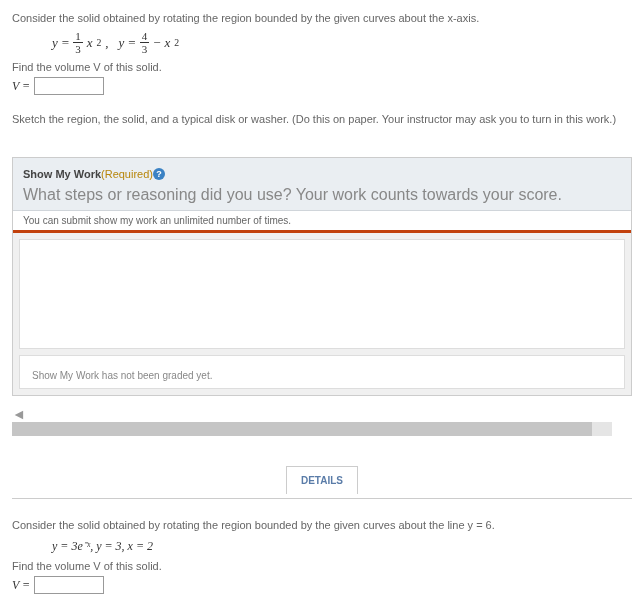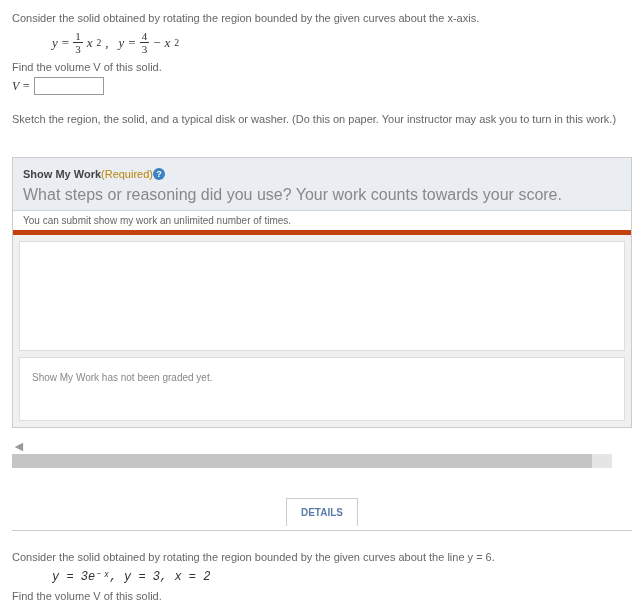--- a/index.html
+++ b/index.html
@@ -19,35 +19,35 @@
     .answer-input { border: 1px solid #999; width: 70px; height: 18px; padding: 2px; font-size: 11px; }
     
     .sketch-instruction { color: #666; margin: 18px 0 10px 0; }
     
     .work-panel { margin: 10px 12px; border: 1px solid #ccc; background: #f0f0f0; }
     .work-header { padding: 10px 10px 6px 10px; background: #eaeef2; border-bottom: 1px solid #d0d5da; }
     .work-title { font-weight: bold; font-size: 11px; color: #444; display: inline-flex; align-items: center; }
     .work-req { color: #b8860b; font-size: 11px; font-weight: normal; }
     .help-icon { display: inline-flex; width: 12px; height: 12px; border-radius: 50%; background: #3b82c4; color: #fff; font-size: 9px; align-items: center; justify-content: center; font-weight: bold; }
     .work-subtitle { color: #888; font-size: 16px; margin-top: 6px; }
-    .work-note { color: #666; font-size: 10px; padding: 4px 10px; background: #fff; border-bottom: 5px solid #c2410c; }
+    .work-note { color: #666; font-size: 10px; padding: 4px 10px; background: #fff; border-bottom: 3px solid #c2410c; }
     .work-body { background: #fff; height: 110px; border: 1px solid #ddd; margin: 6px; }
-    .work-status-box { background: #fff; border: 1px solid #ddd; margin: 6px; padding: 14px 12px; color: #888; font-size: 10px; height: 64px; }
+    .work-status-box { background: #fff; border: 1px solid #ddd; margin: 6px; padding: 14px 12px; color: #888; font-size: 10px; height: 34px; }
     
     .scroll-region { margin: 8px 12px; }
     .scroll-arrow { display: inline-block; color: #999; font-size: 14px; vertical-align: middle; margin-right: 4px; }
     .scrollbar-track { display: inline-block; width: 600px; height: 14px; background: #e5e5e5; vertical-align: middle; position: relative; }
     .scrollbar-thumb { position: absolute; left: 0; top: 0; width: 580px; height: 14px; background: #c5c5c5; }
     
     .section-header { margin: 30px 12px 4px 12px; display: flex; align-items: stretch; justify-content: center; }
     .details-btn { border: 1px solid #ccc; border-bottom: none; padding: 8px 14px; color: #5a7ca8; font-size: 10px; font-weight: bold; background: #fff; }
     .section-code { padding: 8px 12px; color: #555; font-size: 11px; font-weight: bold; display: flex; align-items: center; }
     .section-rule { border: none; border-top: 1px solid #ccc; margin: 0 12px 8px 12px; }
     
-    .eq-line { margin: 6px 0 6px 40px; font-family: Liberation Mono, monospace; font-style: italic; font-size: 12px; }
+    .eq-line { margin: 6px 0 6px 40px; font-family: Liberation Serif, serif; font-style: italic; font-size: 12px; }
     sup { font-size: 0.75em; }
   </style>
 </head>
 <body>
 
 <div class="problem-block">
   <div class="problem-text">Consider the solid obtained by rotating the region bounded by the given curves about the x-axis.</div>
   <div class="equation-display">
     <span>y</span>
       <span style="font-style:normal">=</span>

